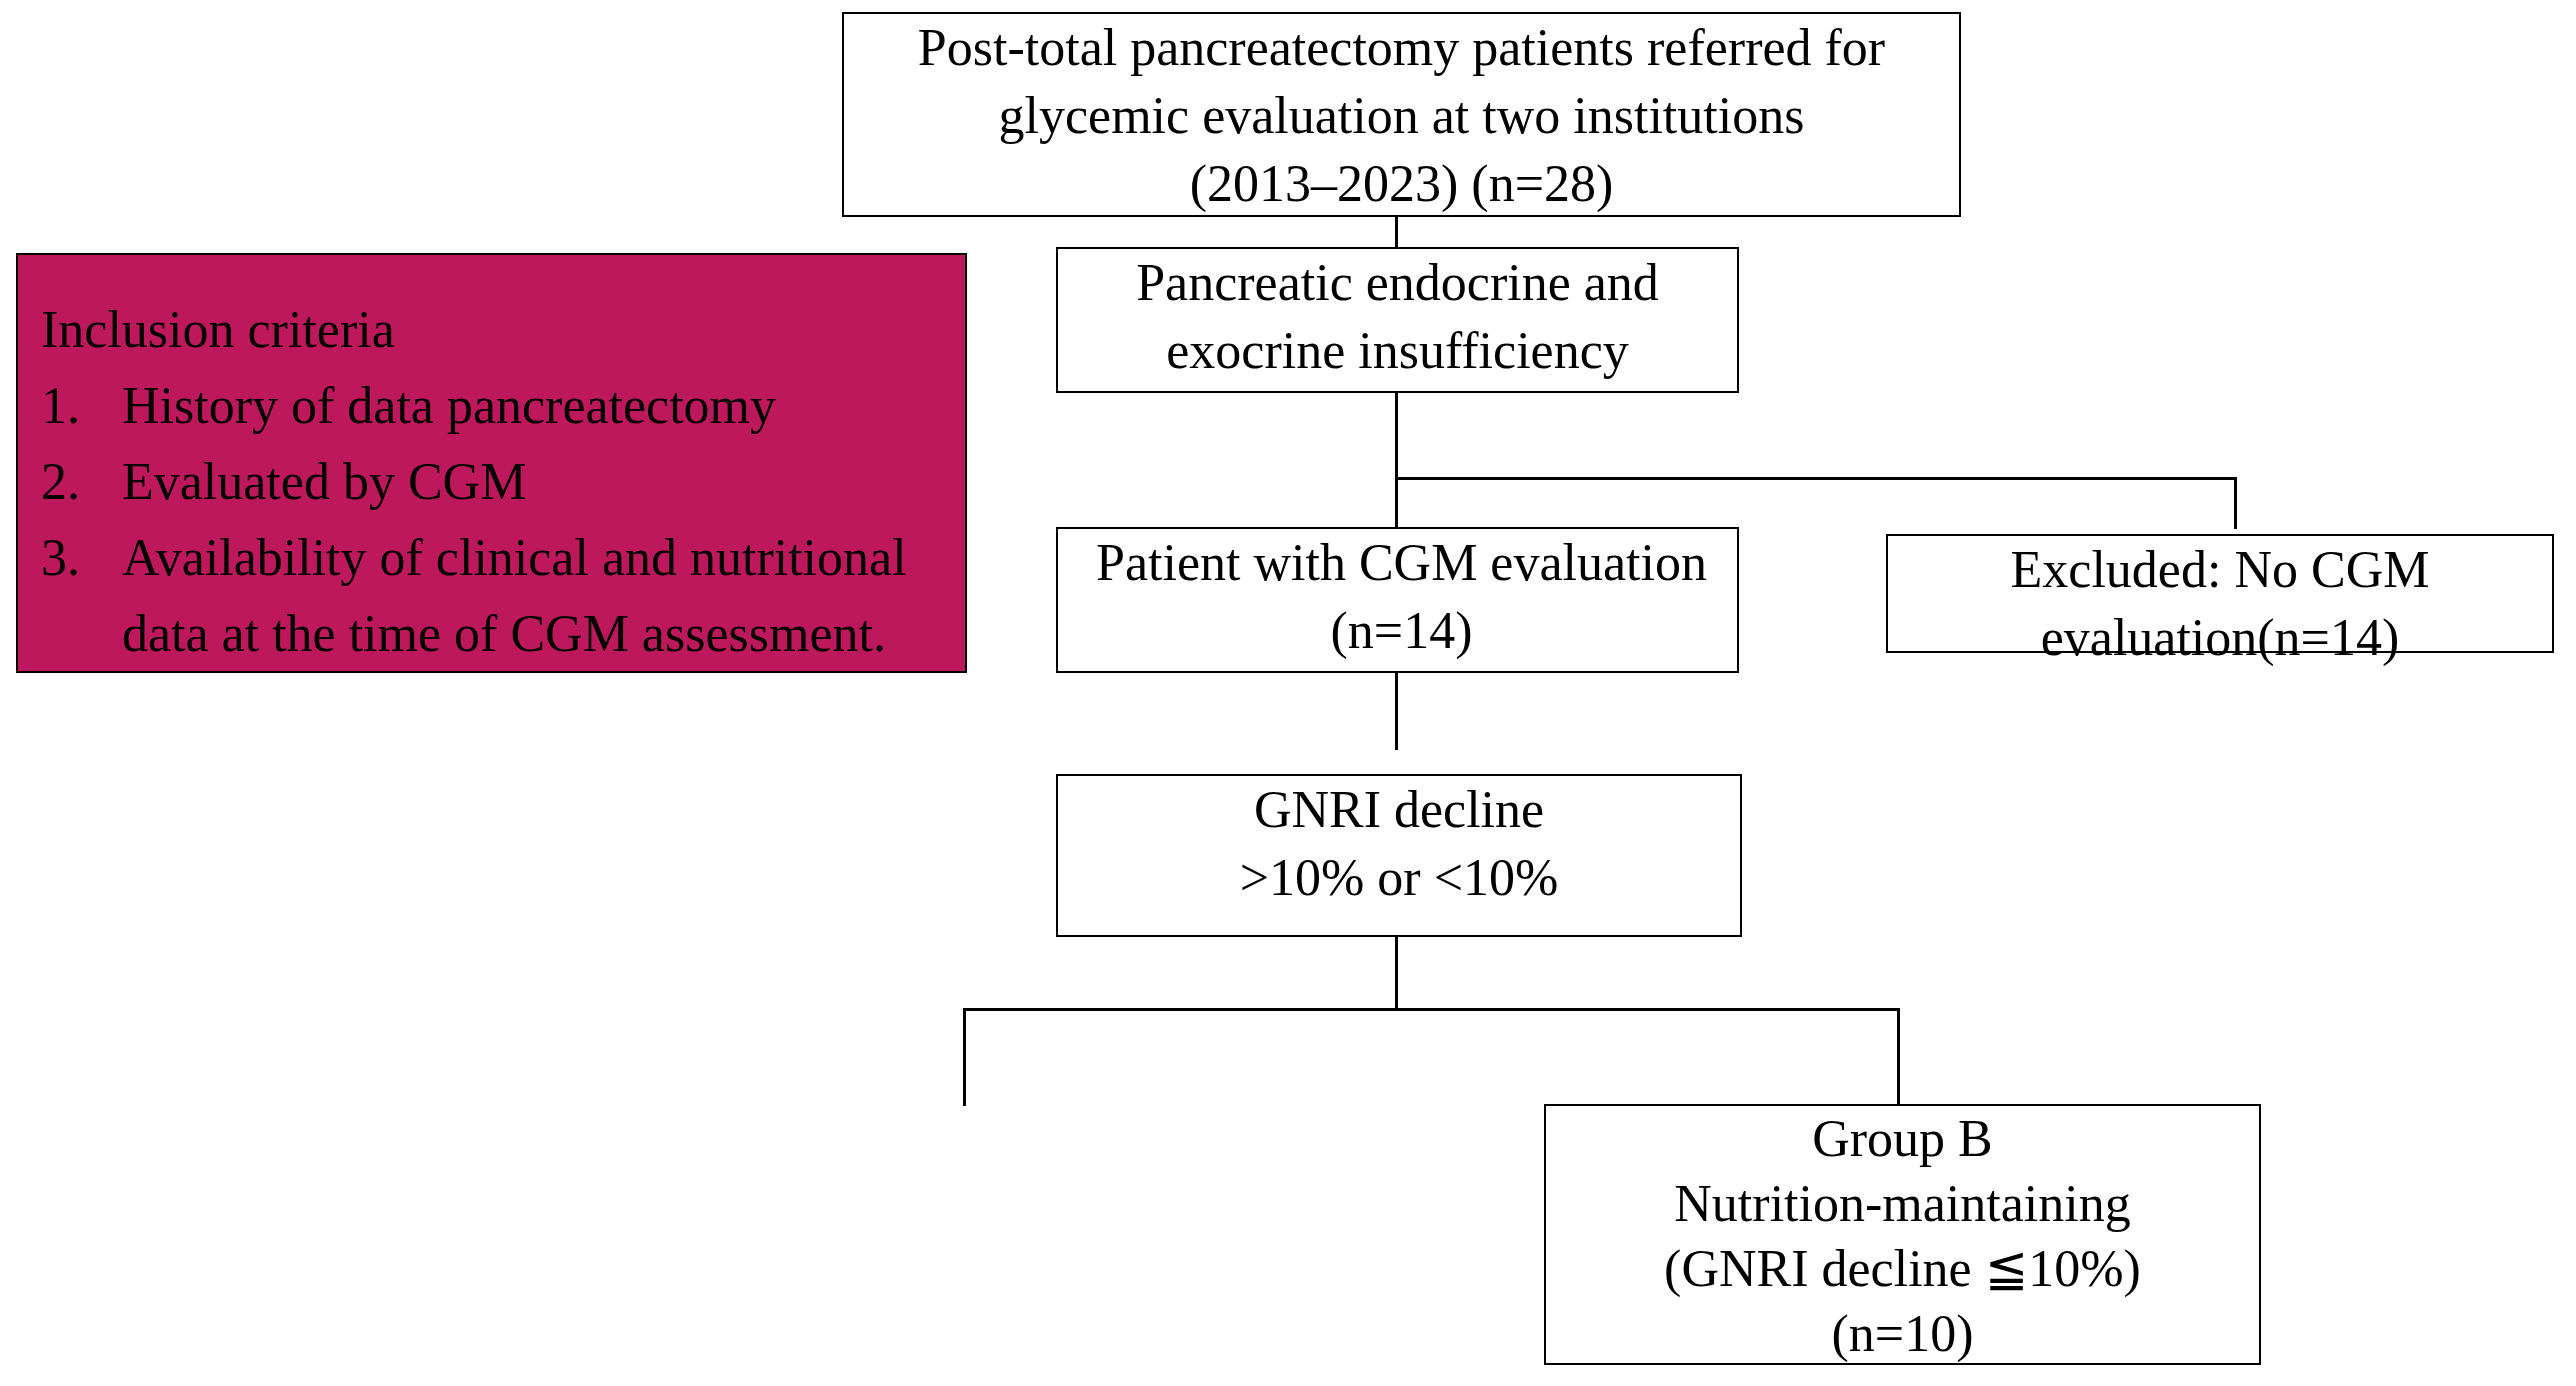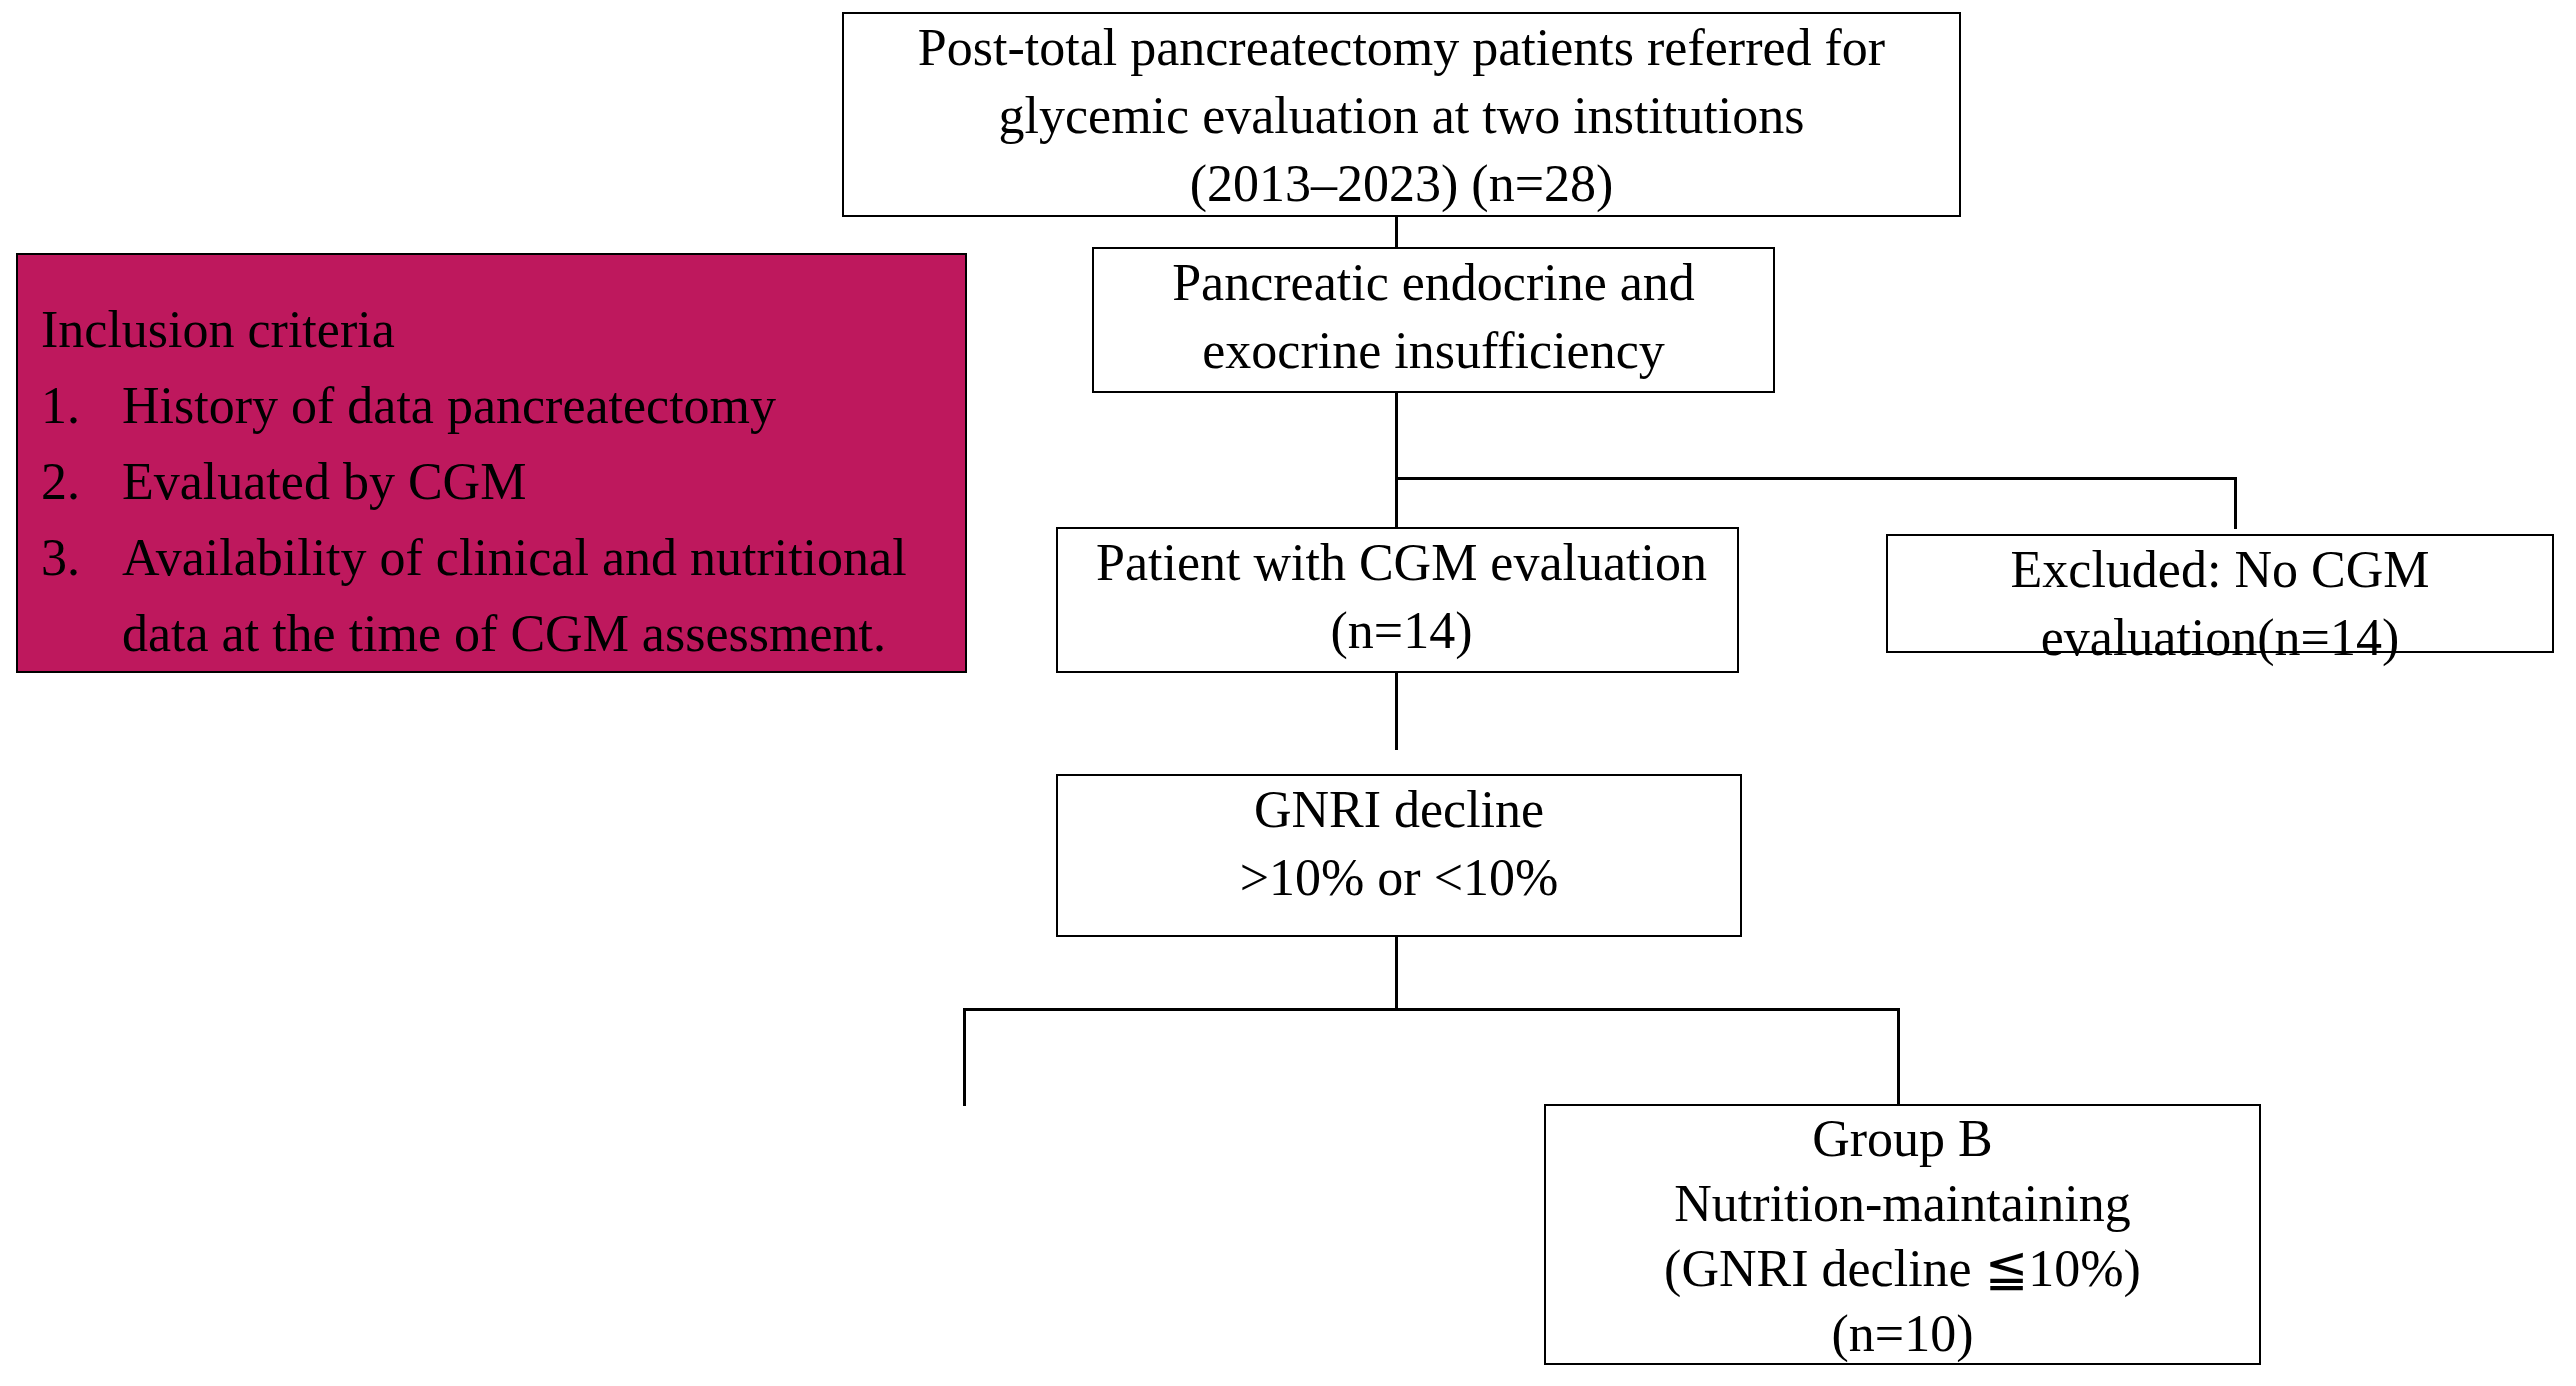--- a/index.html
+++ b/index.html
@@ -104,21 +104,21 @@
     </div>
     <div class="inc-row">
       <div class="inc-num">3.</div>
       <div class="inc-lines">
         <div class="bl2">Availability of clinical and nutritional</div>
         <div class="bl2">data at the time of CGM assessment.</div>
       </div>
     </div>
   </div>
 
-  <div class="box" style="left:1056px; top:247px; width:683px; height:146px;margin-left:36px;">
+  <div class="box" style="left:1056px; top:247px; width:683px; height:146px;">
     <div class="bl">Pancreatic endocrine and</div>
     <div class="bl">exocrine insufficiency</div>
   </div>
 
   <div class="box" style="left:1056px; top:527px; width:683px; height:146px;padding-left:8px;">
     <div class="bl">Patient with CGM evaluation</div>
     <div class="bl">(n=14)</div>
   </div>
 
   <div class="box" style="left:1886px; top:534px; width:668px; height:119px;">

